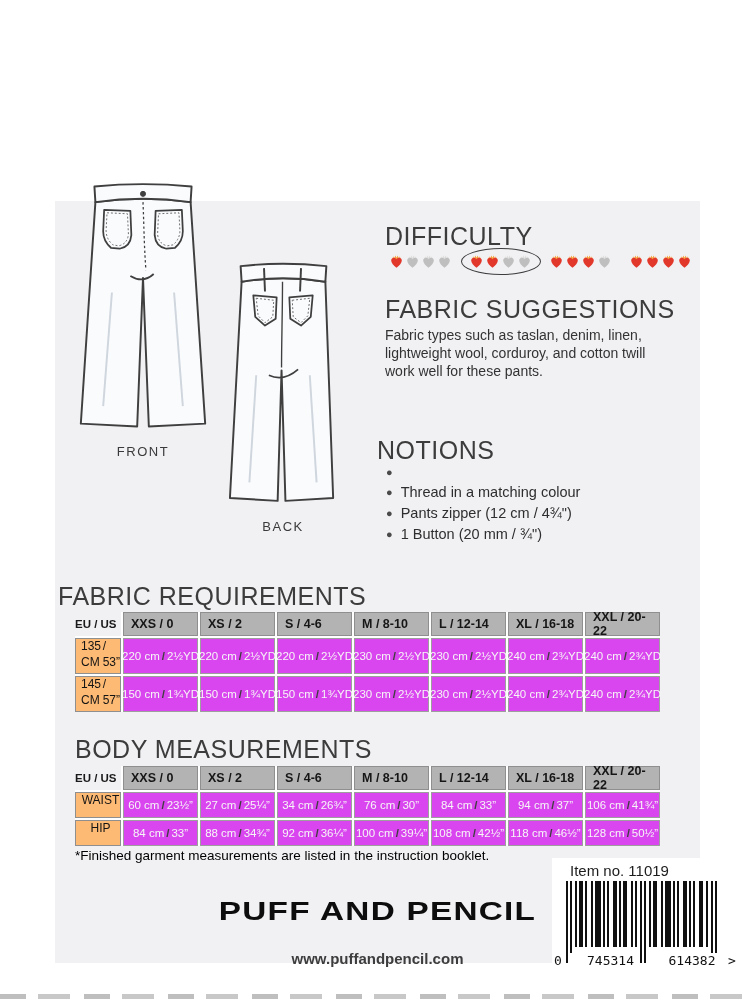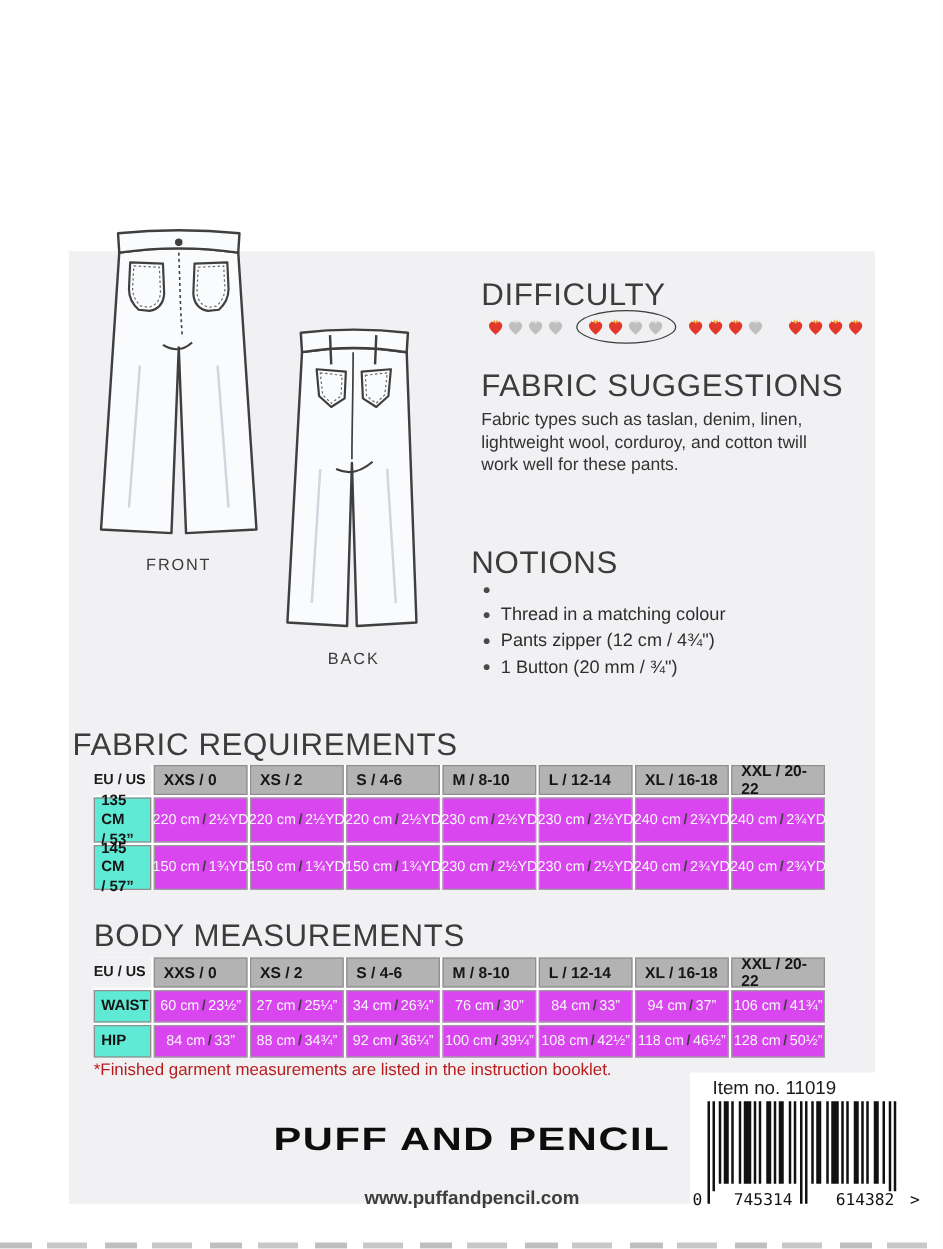--- a/index.html
+++ b/index.html
@@ -40,26 +40,26 @@
   #fabric-req-title{left:58px;top:582px;}
   #body-meas-title{left:75px;top:735px;}
   .meas-table{position:absolute;left:75px;display:grid;grid-template-columns:46px repeat(7,75px);
               gap:2px;background:#ffffff;}
   #fabric-req-table{top:612px;grid-template-rows:24px 36px 36px;}
   #body-meas-table{top:766px;grid-template-rows:24px 26px 26px;}
   .cell{box-sizing:border-box;}
   .corner{background:#f1f1f4;color:#1a1a1a;font-weight:bold;font-size:11.5px;display:flex;align-items:center;}
   .colhead{background:#b3b3b3;border:1px solid #8f8f8f;color:#161616;font-weight:bold;font-size:12.5px;
            display:flex;align-items:center;padding-left:7px;}
-  .rowlabel{background:#5eead4;border:1px solid #8f8f8f;color:#141414;font-weight:bold;font-size:12px;
-            line-height:1.3;display:flex;flex-direction:column;justify-content:center;padding-left:5px;}
+  .rowlabel{background:#fdba74;border:1px solid #8f8f8f;color:#141414;font-weight:normal;font-size:12px;
+            line-height:1.3;display:flex;flex-direction:row;justify-content:center;padding-left:5px;}
   .datacell{background:#d946ef;border:1px solid #9e9e9e;color:#f6f6f6;font-size:11.5px;
             display:flex;align-items:center;justify-content:center;white-space:nowrap;}
   .datacell .slash{color:#3e3e3e;font-weight:bold;padding:0 2px;}
-  #footnote{position:absolute;left:75px;top:848px;font-size:13.5px;color:#b91c1c;}
+  #footnote{position:absolute;left:75px;top:848px;font-size:13.5px;color:#000000;}
 
   
   #brand{position:absolute;left:55px;top:896px;width:645px;text-align:center;font-size:26px;font-weight:800;
          color:#0d0d0d;letter-spacing:1px;transform:scaleX(1.28);}
   #website{position:absolute;left:55px;top:950px;width:645px;text-align:center;font-size:15px;font-weight:bold;color:#3d3d3d;}
 
   
   #barcode-box{position:absolute;left:552px;top:858px;width:192px;height:128px;background:#ffffff;}
   #barcode-item{margin:4px 0 2px 18px;font-size:15px;color:#1c1c1c;}
   #bars{position:relative;margin-left:14px;width:168px;height:92px;}

